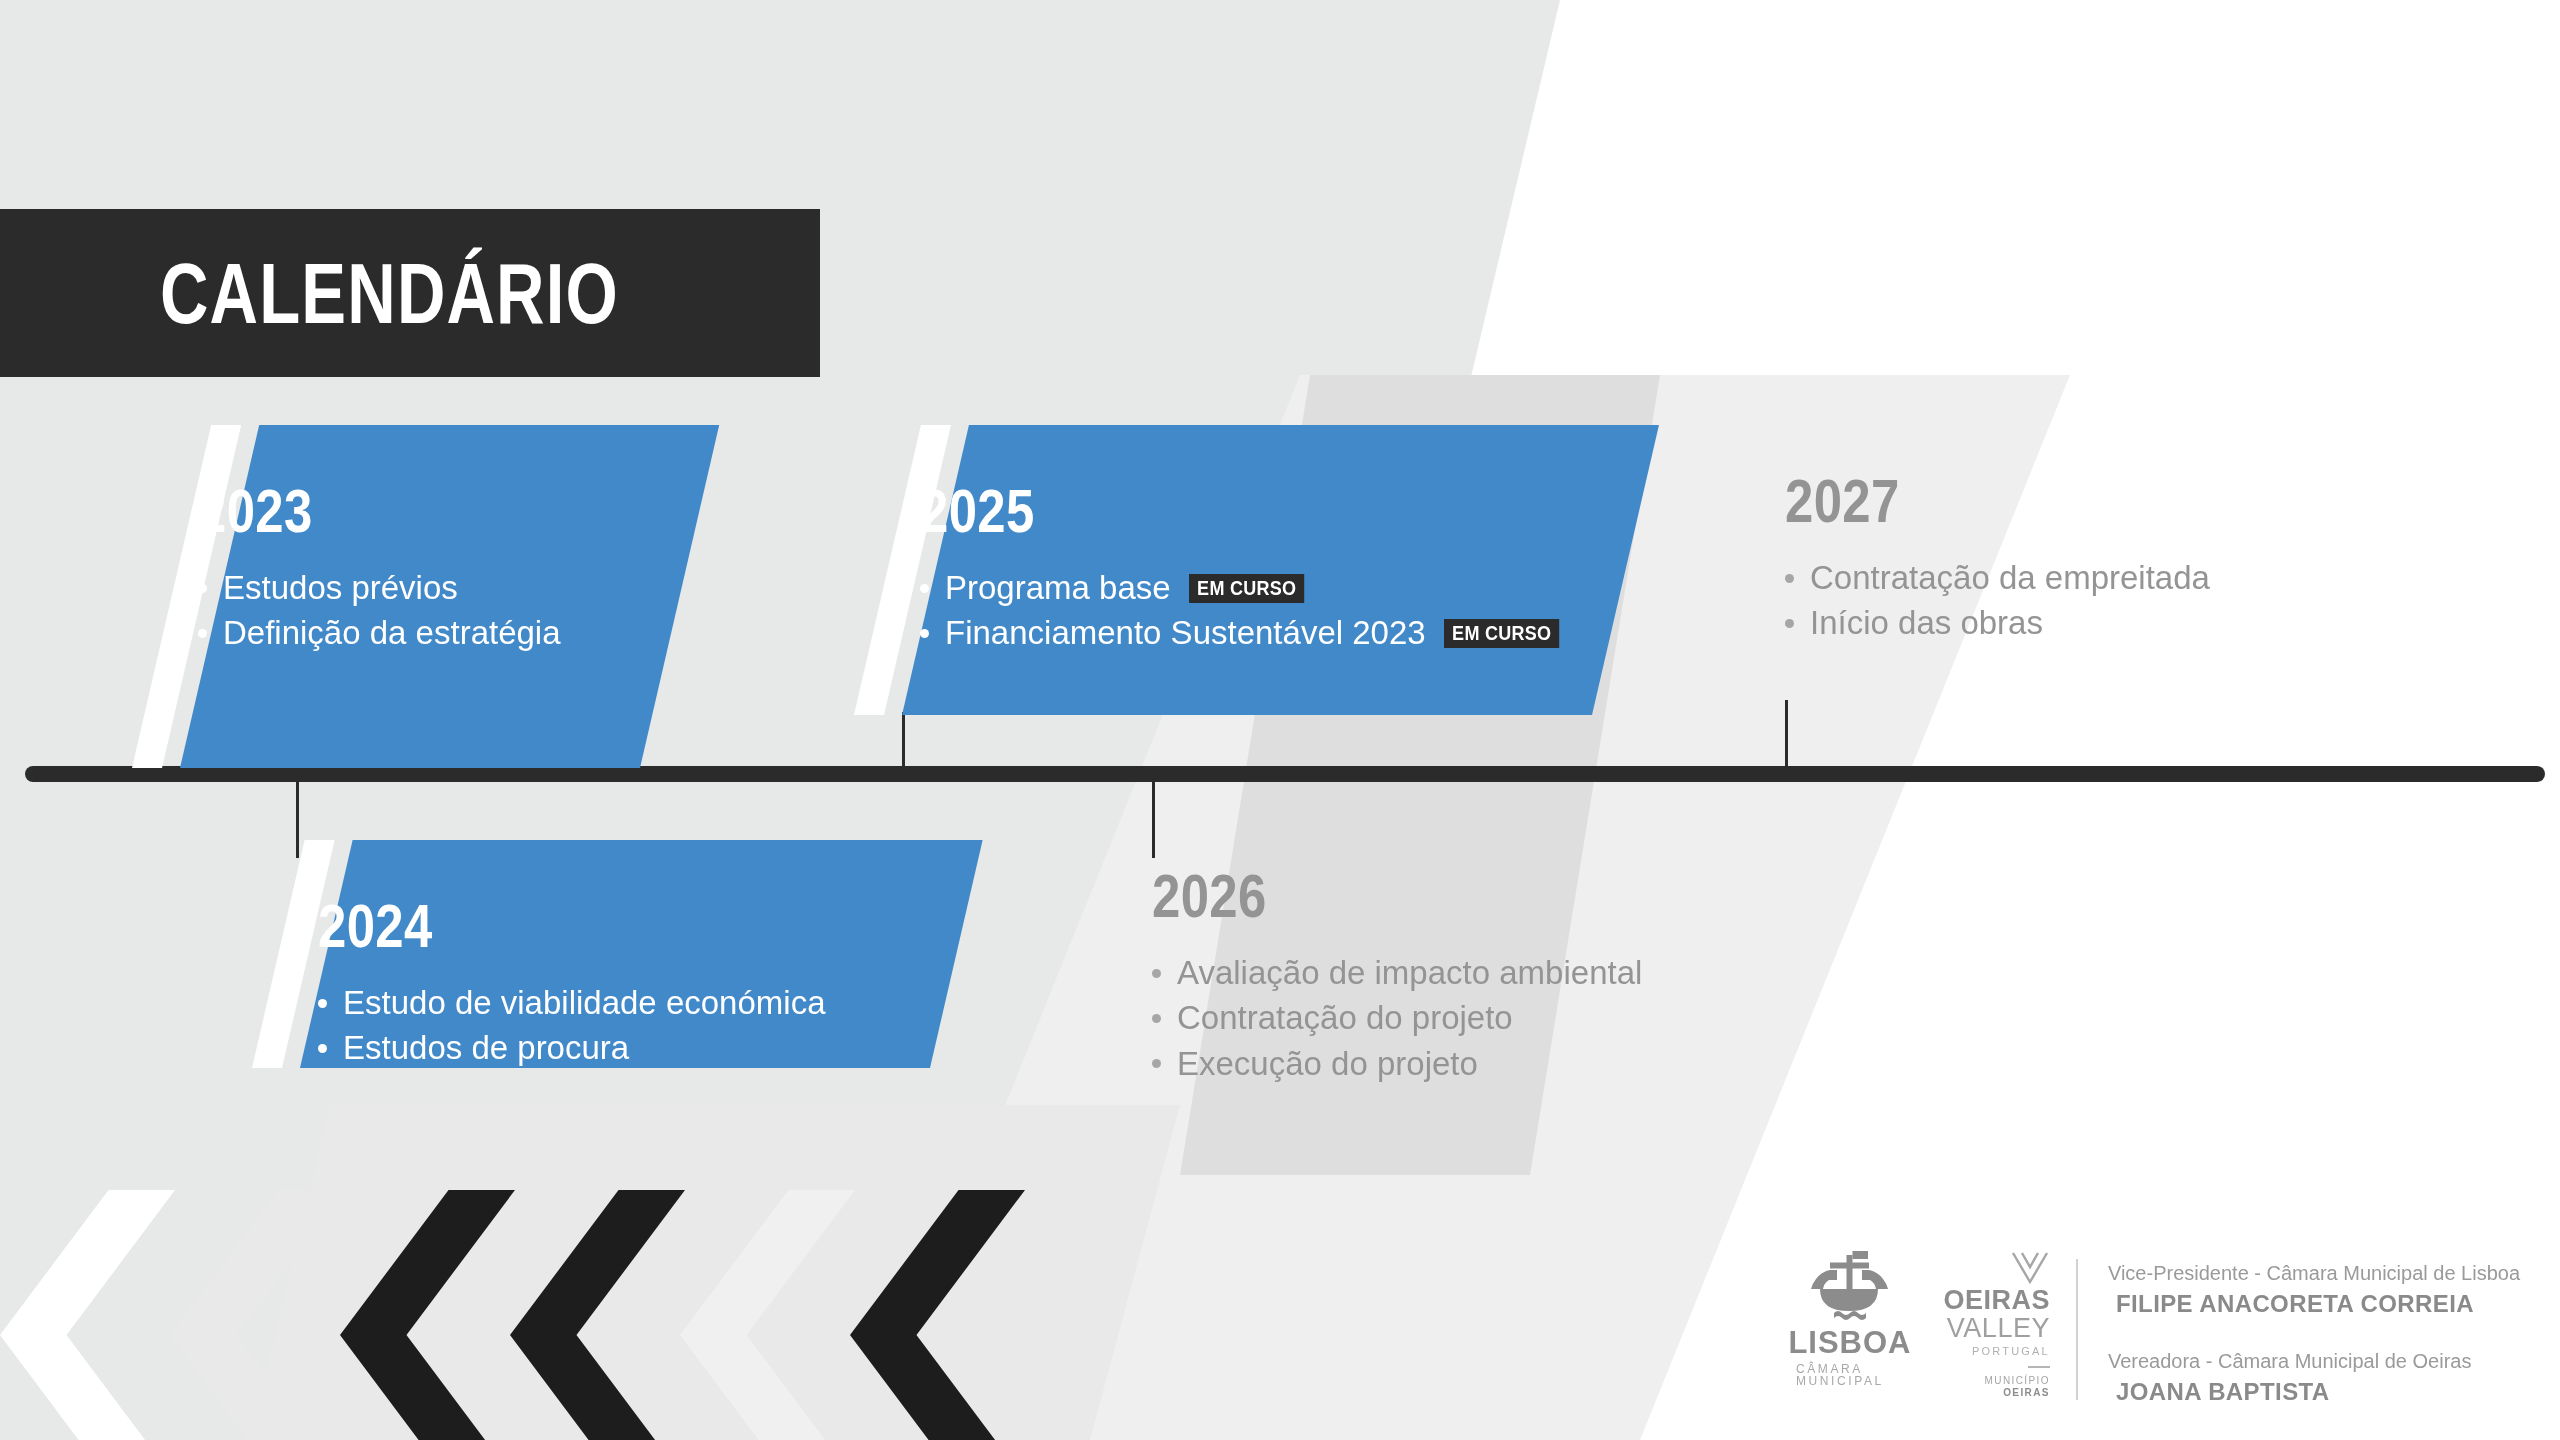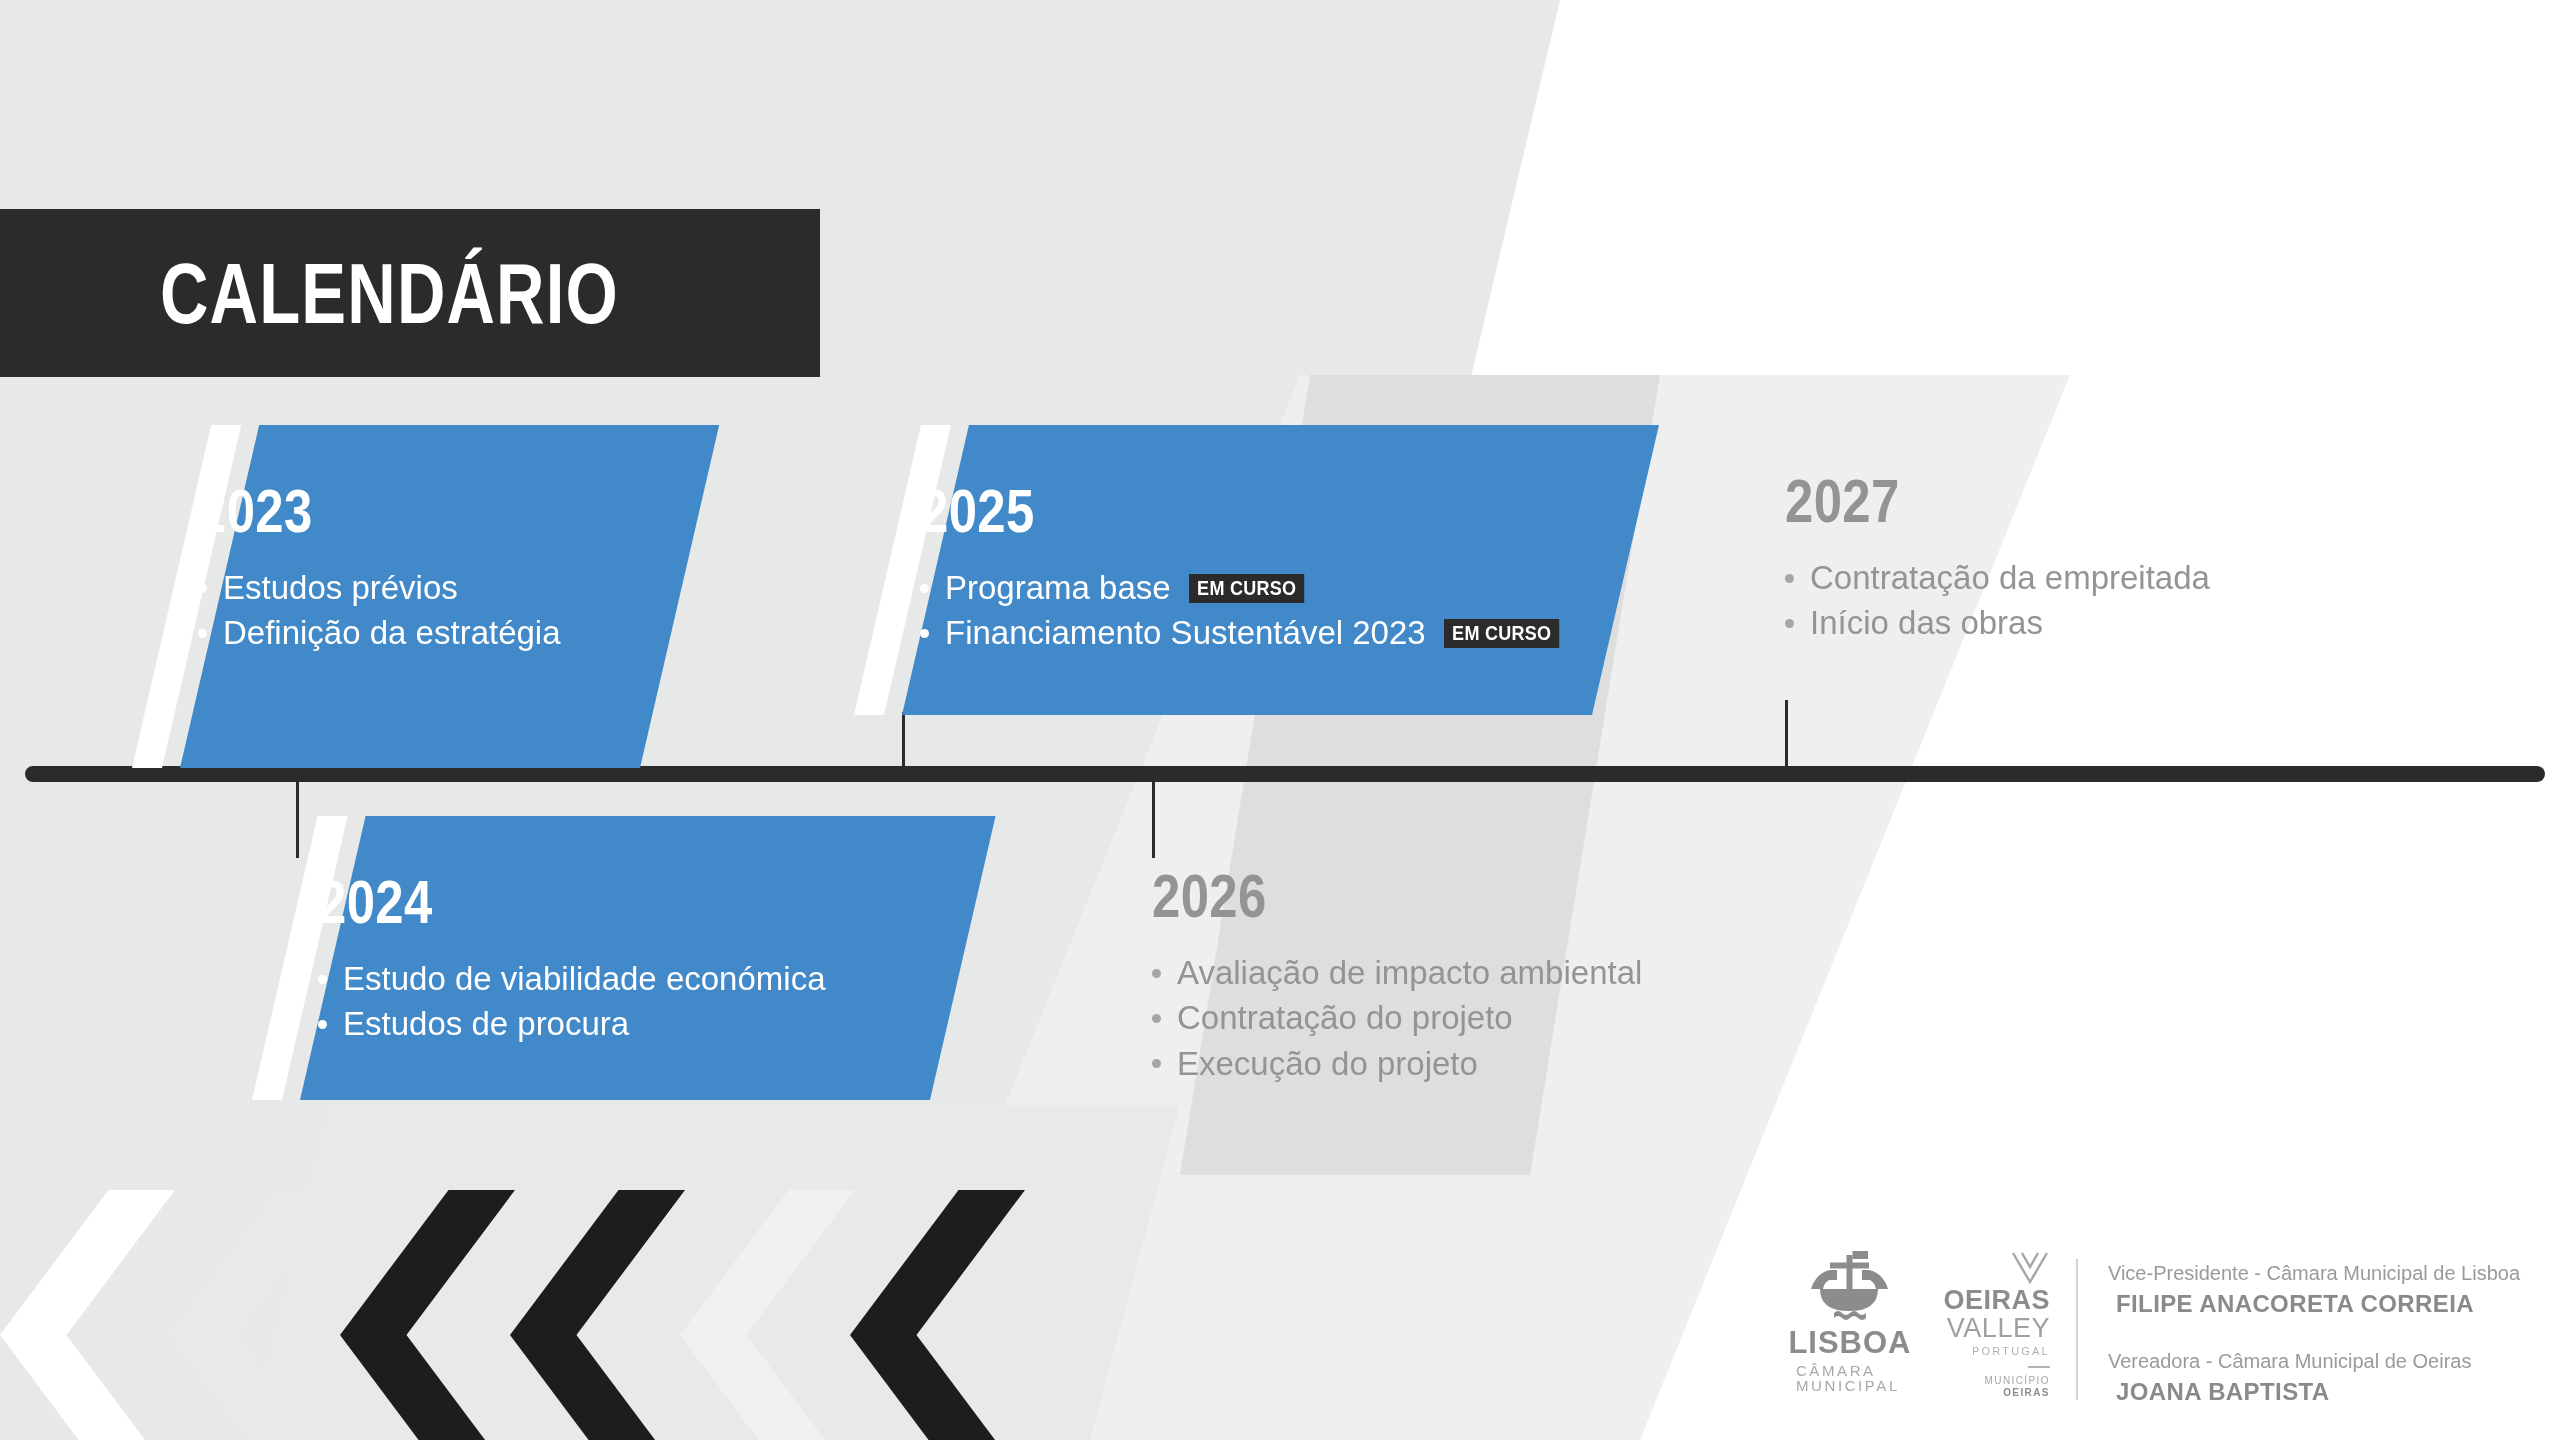--- a/index.html
+++ b/index.html
@@ -123,21 +123,21 @@
     line-height:1;
   }
 
   
   .footer{position:absolute;right:40px;bottom:32px;display:flex;align-items:flex-start;z-index:7;}
   .logo-lisboa{width:108px;margin-right:18px;display:flex;flex-direction:column;align-items:center;}
   .logo-lisboa .wordmark{
     color:#8c8c8c;font-size:31px;font-weight:bold;letter-spacing:1px;line-height:1;margin-top:4px;
   }
   .logo-lisboa .sub{
-    color:#a8a8a8;font-size:15px;letter-spacing:2.6px;margin-top:5px;line-height:1;
+    color:#a8a8a8;font-size:12px;letter-spacing:2.6px;margin-top:5px;line-height:1;
   }
   .logo-oeiras{width:128px;display:flex;flex-direction:column;align-items:flex-end;color:#8c8c8c;}
   .logo-oeiras .ov-oeiras{font-size:27px;font-weight:bold;letter-spacing:.5px;line-height:1;margin-top:2px;}
   .logo-oeiras .ov-valley{font-size:27px;font-weight:300;letter-spacing:.5px;line-height:1.05;color:#a0a0a0;}
   .logo-oeiras .ov-portugal{font-size:11px;letter-spacing:2.2px;color:#b0b0b0;margin-top:3px;line-height:1;}
   .logo-oeiras .ov-rule{width:22px;height:2px;background:#b5b5b5;margin:9px 0 7px 0;}
   .logo-oeiras .ov-municipio{font-size:10px;letter-spacing:1.4px;color:#a5a5a5;line-height:1.25;}
   .logo-oeiras .ov-oeiras2{font-size:10px;font-weight:bold;letter-spacing:1.4px;color:#8c8c8c;line-height:1.25;}
 
   .divider{width:2px;background:#d2d2d2;align-self:stretch;margin:8px 30px 8px 26px;}
@@ -235,21 +235,21 @@
       <span class="dot"></span>
       <span>Contratação da empreitada</span>
     </li>
     <li>
       <span class="dot"></span>
       <span>Início das obras</span>
     </li>
   </ul>
 </div>
 
-<div class="card" style="left:300px;top:816px;width:630px;height:284px;">
+<div class="card" style="left:300px;top:840px;width:630px;height:228px;">
   <div class="stripe"></div>
   <div class="slab"></div>
   <div class="content" style="padding:55px 0 0 18px;">
     <div class="year-num blue">2024</div>
     <ul class="bullets blue-txt" style="margin-top:26px;">
       <li>
         <span class="dot"></span>
         <span>Estudo de viabilidade económica</span>
       </li>
       <li>

